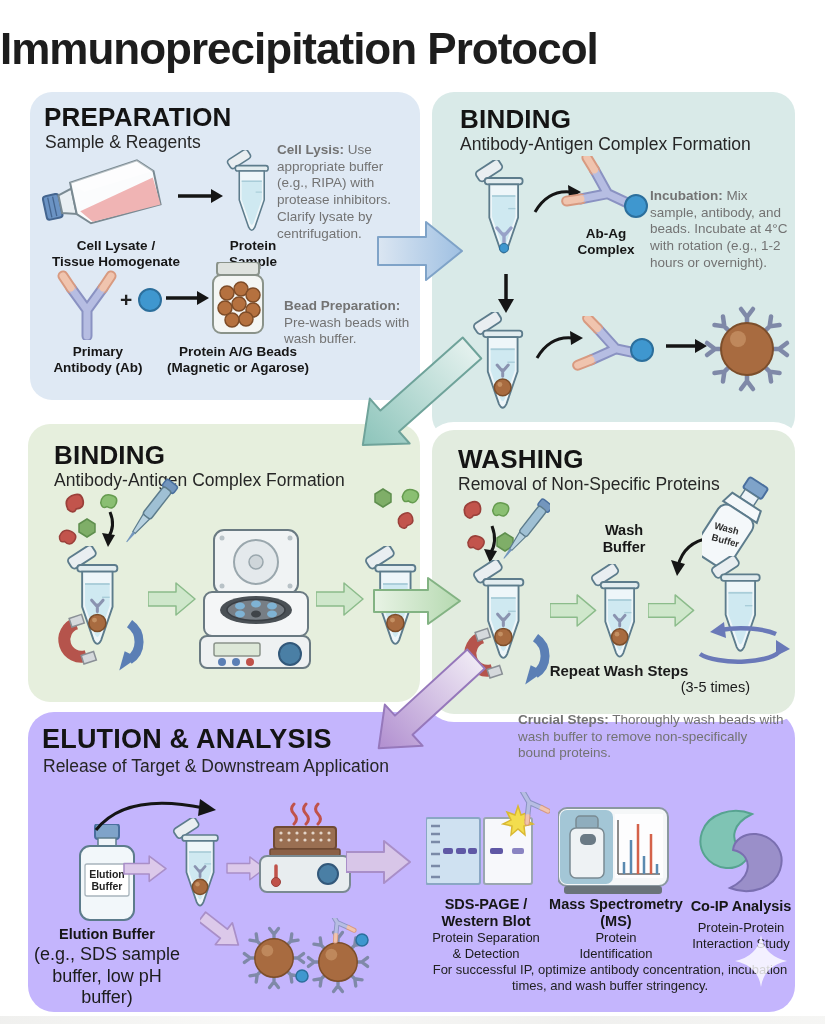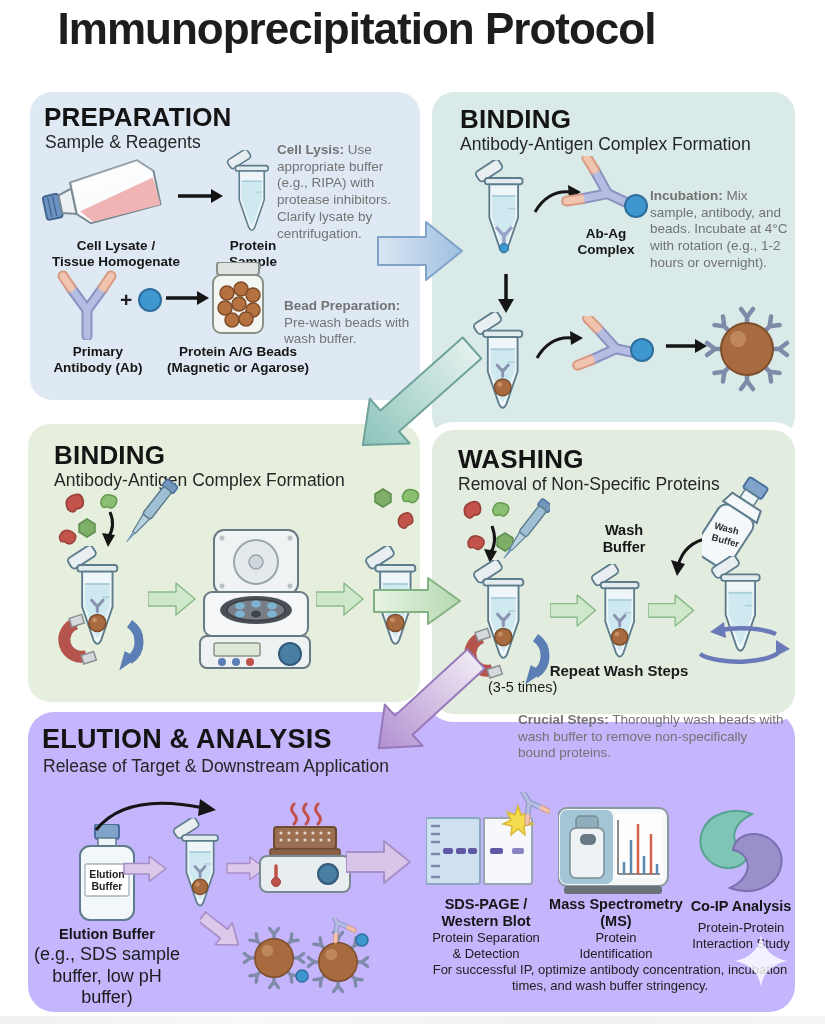--- a/index.html
+++ b/index.html
@@ -1,39 +1,39 @@
 <!DOCTYPE html>
 <html><head>
 <meta charset="utf-8">
 <title>Immunoprecipitation Protocol</title>
 <style>
   html,body{margin:0;padding:0}
   body{width:825px;height:1024px;position:relative;overflow:hidden;background:#ffffff;
        font-family:"Liberation Sans",sans-serif;color:#1b1b1b}
   .abs{position:absolute}
-  .title{position:absolute;top:4px;left:0;width:713px;text-align:center;
+  .title{position:absolute;top:24px;left:0;width:713px;
          font-size:44px;font-weight:600;letter-spacing:-1px;color:#1d1d1d}
   .panel{position:absolute;border-radius:22px;z-index:1}
   #panel-prep{left:30px;top:92px;width:390px;height:308px;background:#dfe9f4}
   #panel-binding-top{left:432px;top:92px;width:363px;height:346px;background:#d9eae8}
   #panel-binding-left{left:28px;top:424px;width:392px;height:278px;background:#e6efdd}
   #panel-washing{left:432px;top:430px;width:363px;height:284px;background:#e2ecdf;
                  box-shadow:0 0 0 8px #ffffff;z-index:2}
   #panel-elution{left:28px;top:712px;width:767px;height:300px;background:#c4b5fd;border-radius:26px}
   .ph{position:absolute;font-size:26px;font-weight:800;letter-spacing:.2px;color:#141414;white-space:nowrap}
   .ps{position:absolute;font-size:17.5px;font-weight:400;color:#262626;white-space:nowrap}
   .cap{position:absolute;font-size:13.5px;font-weight:700;line-height:1.18;text-align:center;
        white-space:pre-line;color:#161616}
   .note{position:absolute;font-size:13.5px;line-height:1.24;color:#737373}
   .note b{font-weight:700}
   .desc{position:absolute;font-size:13px;font-weight:400;line-height:1.2;text-align:center;
         white-space:pre-line;color:#1c1c1c}
   .plus{position:absolute;font-size:21px;font-weight:700;color:#222}
   .repeat-b{font-size:15px;font-weight:700;text-align:center}
-  .repeat-s{font-size:14.5px;text-align:left}
+  .repeat-s{font-size:14.5px;text-align:right}
   .footer{position:absolute;font-size:13px;text-align:center;line-height:1.25;color:#222}
   #overlay{position:absolute;left:0;top:0;z-index:3;pointer-events:none}
   svg{display:block}
   .bottomsmudge{position:absolute;left:0;bottom:0;width:825px;height:8px;
     background:linear-gradient(90deg,#ececea,#f7f7f5 30%,#ececea 70%,#f3f3f1);opacity:.8}
 </style>
 </head>
 <body>
 
 <svg width="0" height="0" style="position:absolute" aria-hidden="true">

